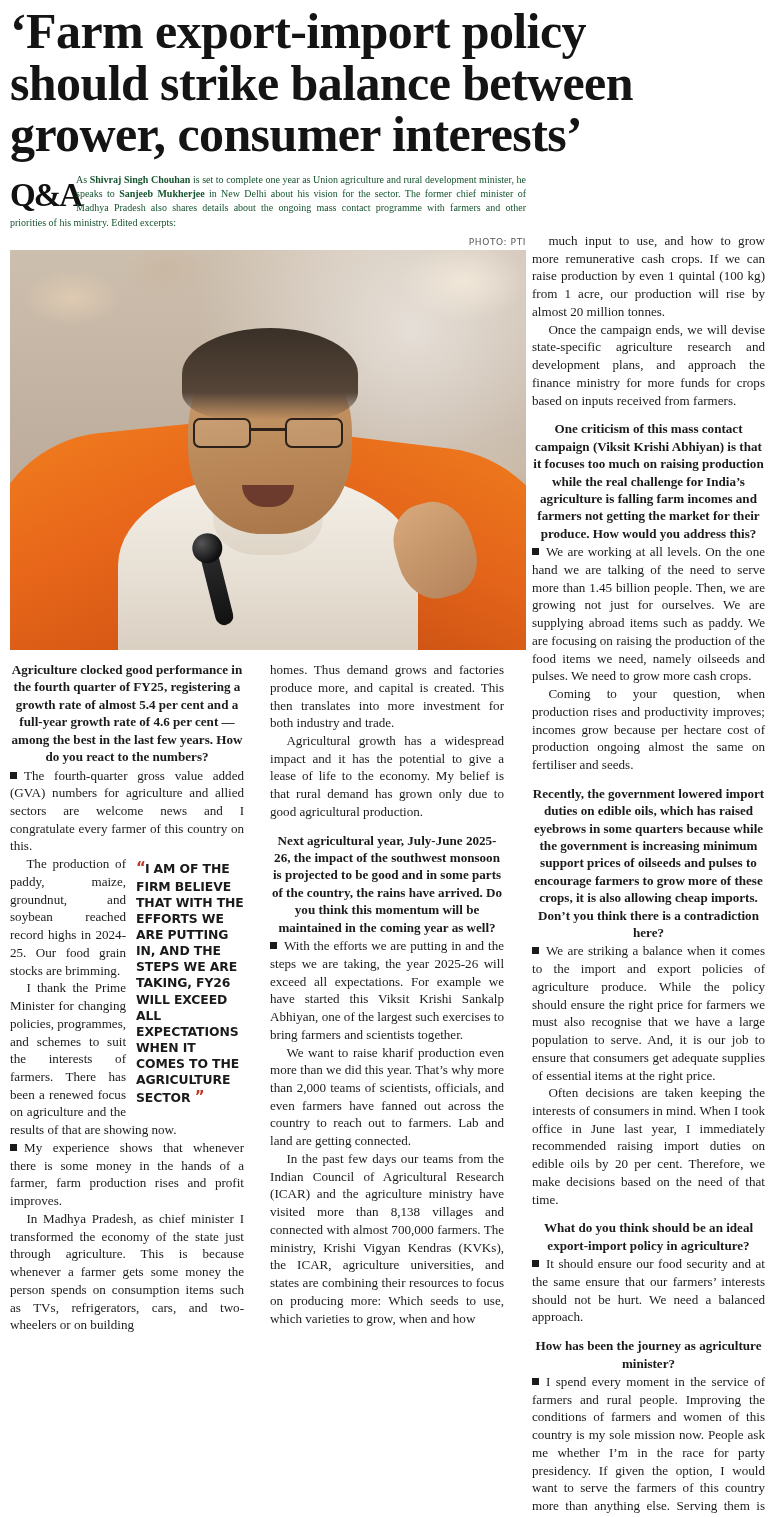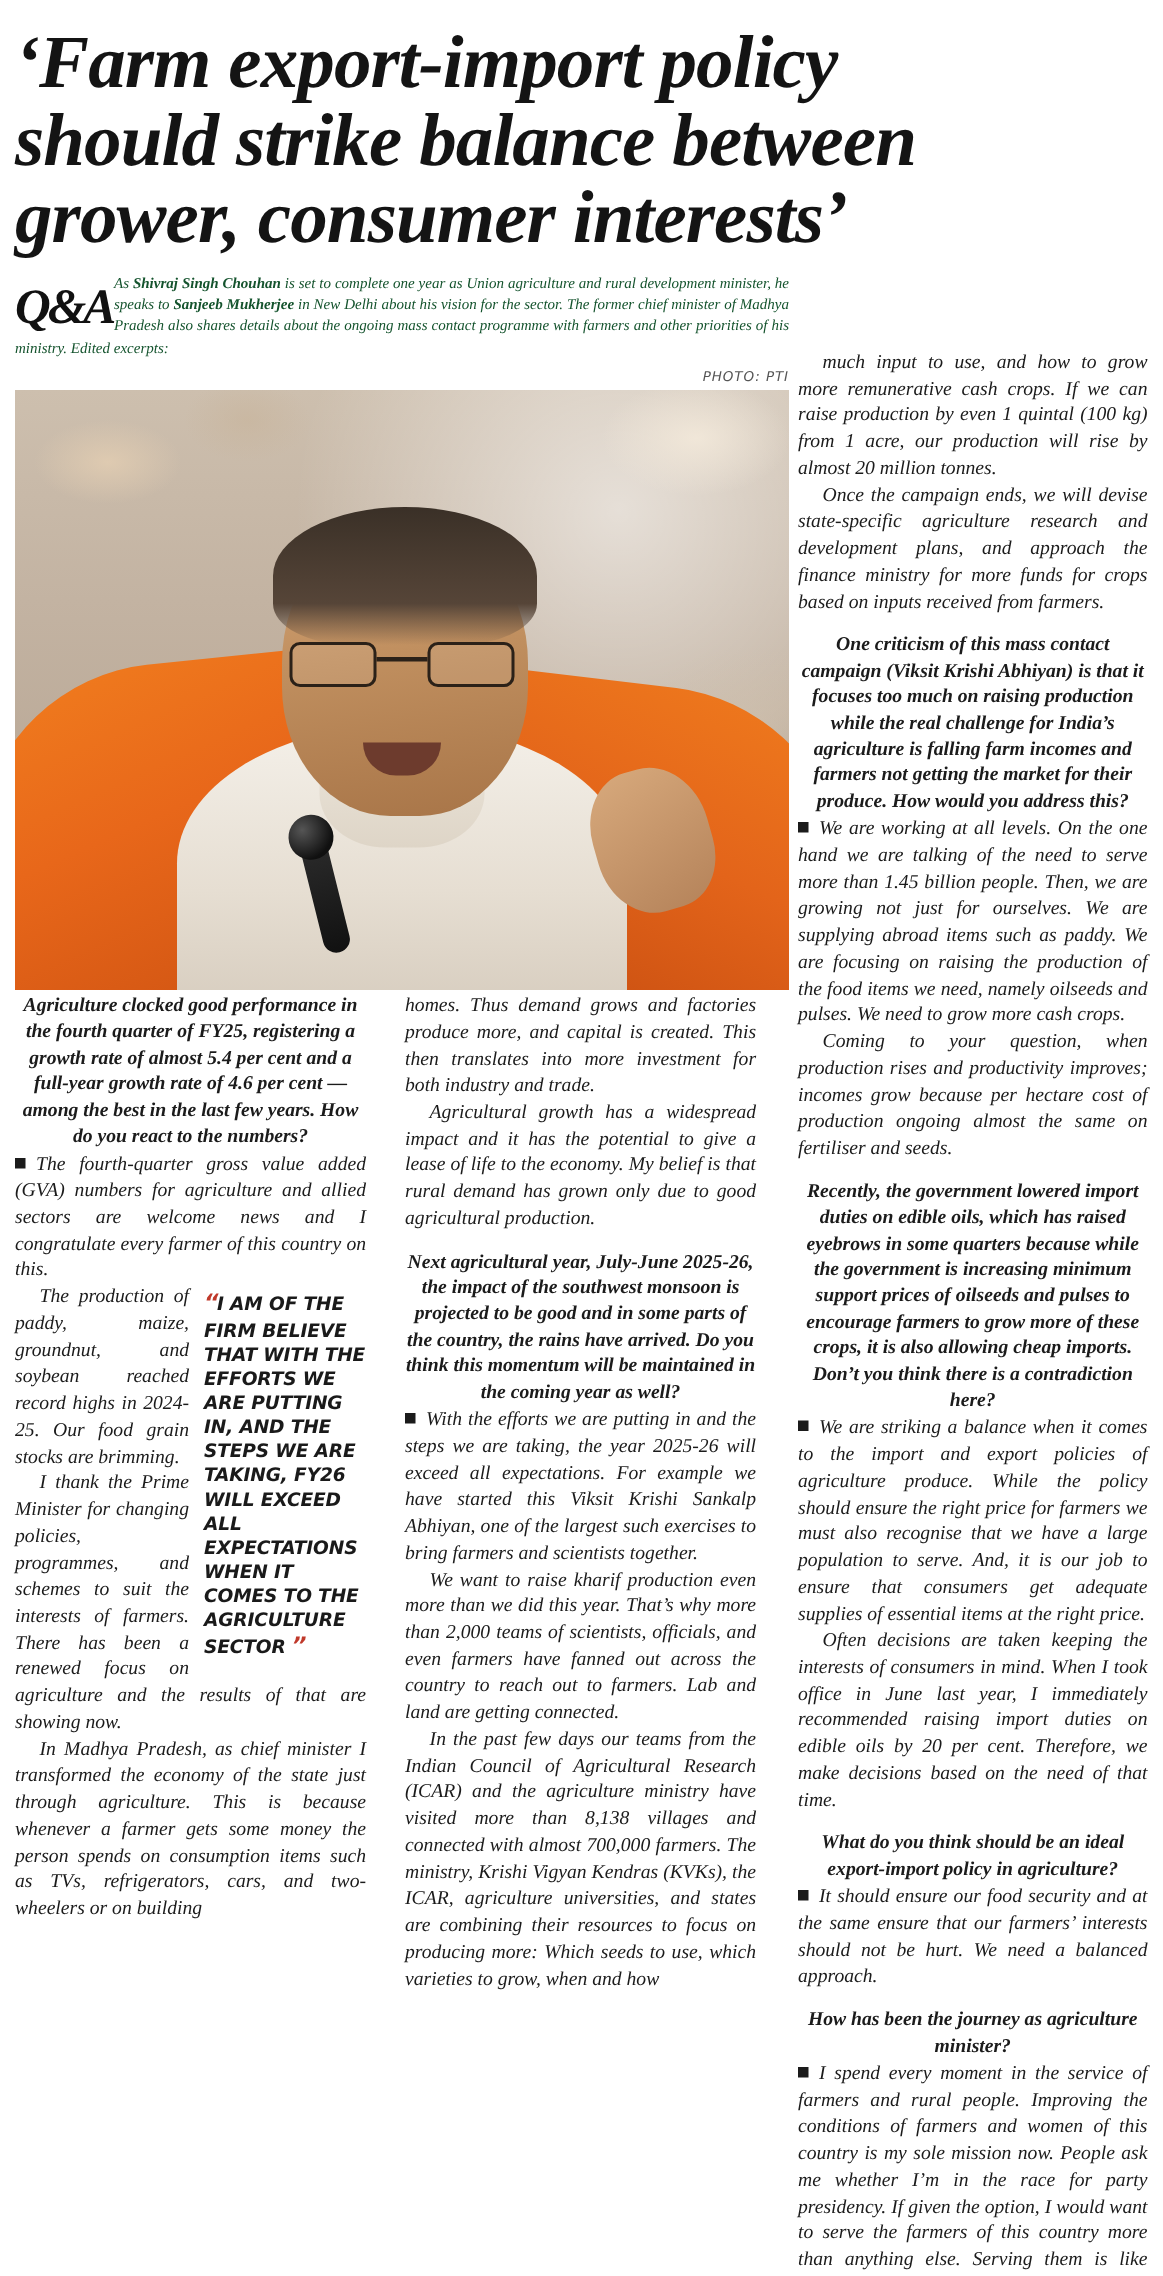--- a/index.html
+++ b/index.html
@@ -9,22 +9,21 @@
     height: 1517px;
     background: #ffffff;
     font-family: "Liberation Serif", serif;
     color: #1a1a1a;
     overflow: hidden;
   }
   .page {
     position: relative;
     width: 657px;
     height: 1517px;
-    padding: 16px 10px 0 10px;
-    font-style: italic;
+    padding: 6px 10px 0 10px;
   }
 
   
   .headline {
     font-family: "Liberation Serif", serif;
     font-weight: bold;
     font-size: 50px;
     line-height: 1.03;
     letter-spacing: -0.6px;
     margin: 0 0 12px 0;
@@ -174,21 +173,21 @@
     width: 78px; height: 96px;
     background: linear-gradient(160deg, #d7a97c, #b5835a);
     border-radius: 42% 46% 40% 44%;
     transform: rotate(-16deg);
   }
 
   
   .columns {
     display: flex;
     gap: 26px;
-    margin-top: 1px;
+    margin-top: 11px;
     width: 755px;
   }
   .col {
     width: 242px;
     font-size: 13.1px;
     line-height: 1.355;
     color: #1b1b1b;
     text-align: justify;
     position: relative;
   }
@@ -307,20 +306,21 @@
     <div class="col col1">
       <p class="q first-q">Agriculture clocked good performance in the fourth quarter of FY25, registering a growth rate of almost 5.4 per cent and a full-year growth rate of 4.6 per cent — among the best in the last few years. How do you react to the numbers?</p>
       <p class="a"><span class="bullet"></span><span>The fourth-quarter gross value added (GVA) numbers for agriculture and allied sectors are welcome news and I congratulate every farmer of this country on this.</span></p>
 
       <div class="pq-host">
         <div class="pullquote"><span class="qmark">“</span><span>I AM OF THE FIRM BELIEVE THAT WITH THE EFFORTS WE ARE PUTTING IN, AND THE STEPS WE ARE TAKING, FY26 WILL EXCEED ALL EXPECTATIONS WHEN IT COMES TO THE AGRICULTURE SECTOR</span> <span class="qmark">”</span></div>
         <p>The production of paddy, maize, groundnut, and soybean reached record highs in 2024-25. Our food grain stocks are brimming.</p>
         <p>I thank the Prime Minister for changing policies, programmes, and schemes to suit the interests of farmers. There has been a renewed focus on agriculture and the results of that are showing now.</p>
       </div>
 
+      <p class="a"><span class="bullet"></span><span>My experience shows that whenever there is some money in the hands of a farmer, farm production rises and profit improves.</span></p>
       <p>In Madhya Pradesh, as chief minister I transformed the economy of the state just through agriculture. This is because whenever a farmer gets some money the person spends on consumption items such as TVs, refrigerators, cars, and two-wheelers or on building</p>
     </div>
 
     <div class="col col2">
       <p class="noindent">homes. Thus demand grows and factories produce more, and capital is created. This then translates into more investment for both industry and trade.</p>
       <p>Agricultural growth has a widespread impact and it has the potential to give a lease of life to the economy. My belief is that rural demand has grown only due to good agricultural production.</p>
 
       <p class="q">Next agricultural year, July-June 2025-26, the impact of the southwest monsoon is projected to be good and in some parts of the country, the rains have arrived. Do you think this momentum will be maintained in the coming year as well?</p>
       <p class="a"><span class="bullet"></span><span>With the efforts we are putting in and the steps we are taking, the year 2025-26 will exceed all expectations. For example we have started this Viksit Krishi Sankalp Abhiyan, one of the largest such exercises to bring farmers and scientists together.</span></p>
       <p>We want to raise kharif production even more than we did this year. That’s why more than 2,000 teams of scientists, officials, and even farmers have fanned out across the country to reach out to farmers. Lab and land are getting connected.</p>

